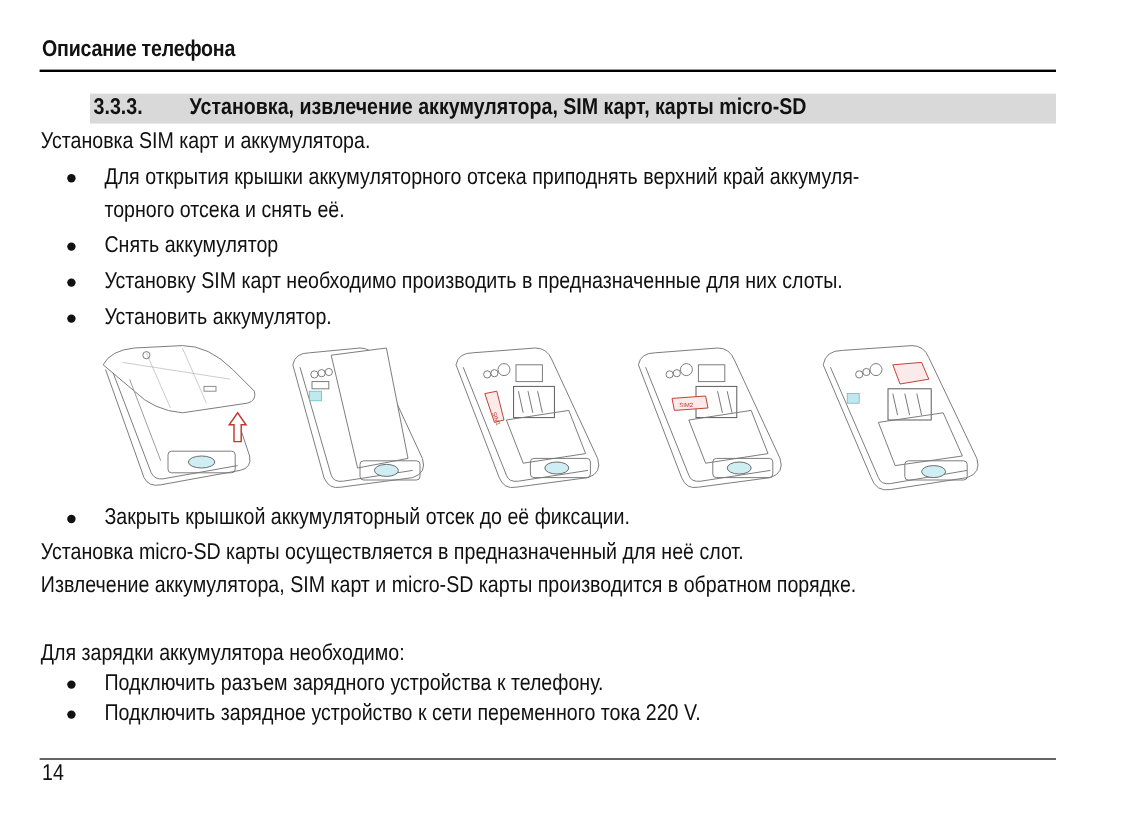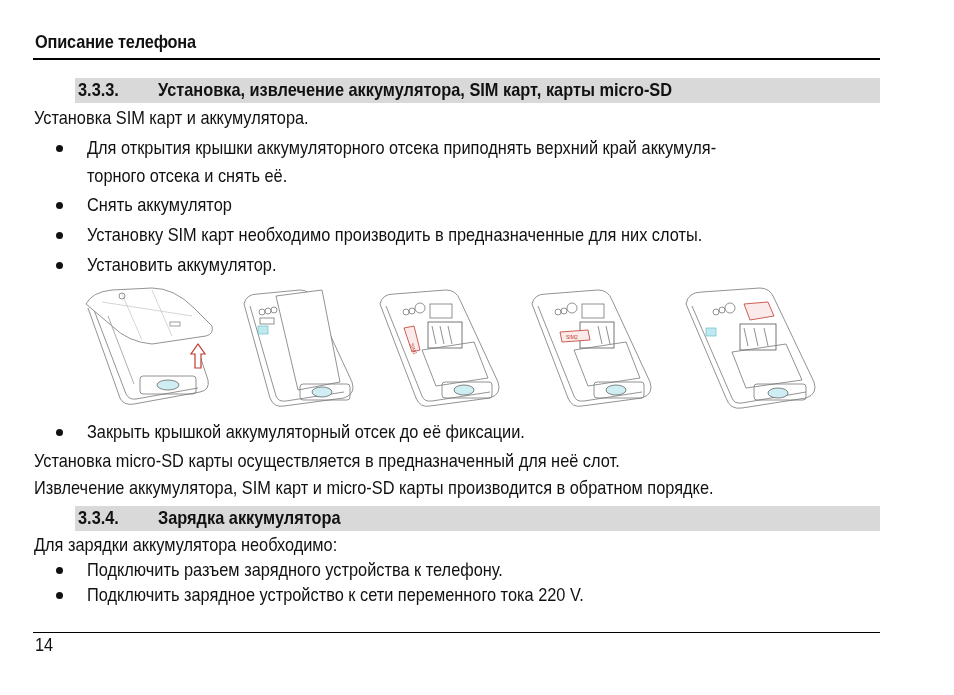--- a/index.html
+++ b/index.html
@@ -153,24 +153,20 @@
   </div>
 
   <div class="bullet" style="top:421px;">
     <span class="dot"></span>
     <span class="text">Закрыть крышкой аккумуляторный отсек до её фиксации.</span>
   </div>
 
   <div class="para" style="top:450px;">Установка micro-SD карты осуществляется в предназначенный для неё слот.</div>
   <div class="para" style="top:477px;">Извлечение аккумулятора, SIM карт и micro-SD карты производится в обратном порядке.</div>
 
-  <div class="section-bar" style="top:506px;">
-    <span class="num">3.3.4.</span>
-    <span class="title">Зарядка аккумулятора</span>
-  </div>
 
   <div class="para" style="top:534px;">Для зарядки аккумулятора необходимо:</div>
 
   <div class="bullet" style="top:559px;">
     <span class="dot"></span>
     <span class="text">Подключить разъем зарядного устройства к телефону.</span>
   </div>
   <div class="bullet" style="top:584px;">
     <span class="dot"></span>
     <span class="text">Подключить зарядное устройство к сети переменного тока 220 V.</span>

